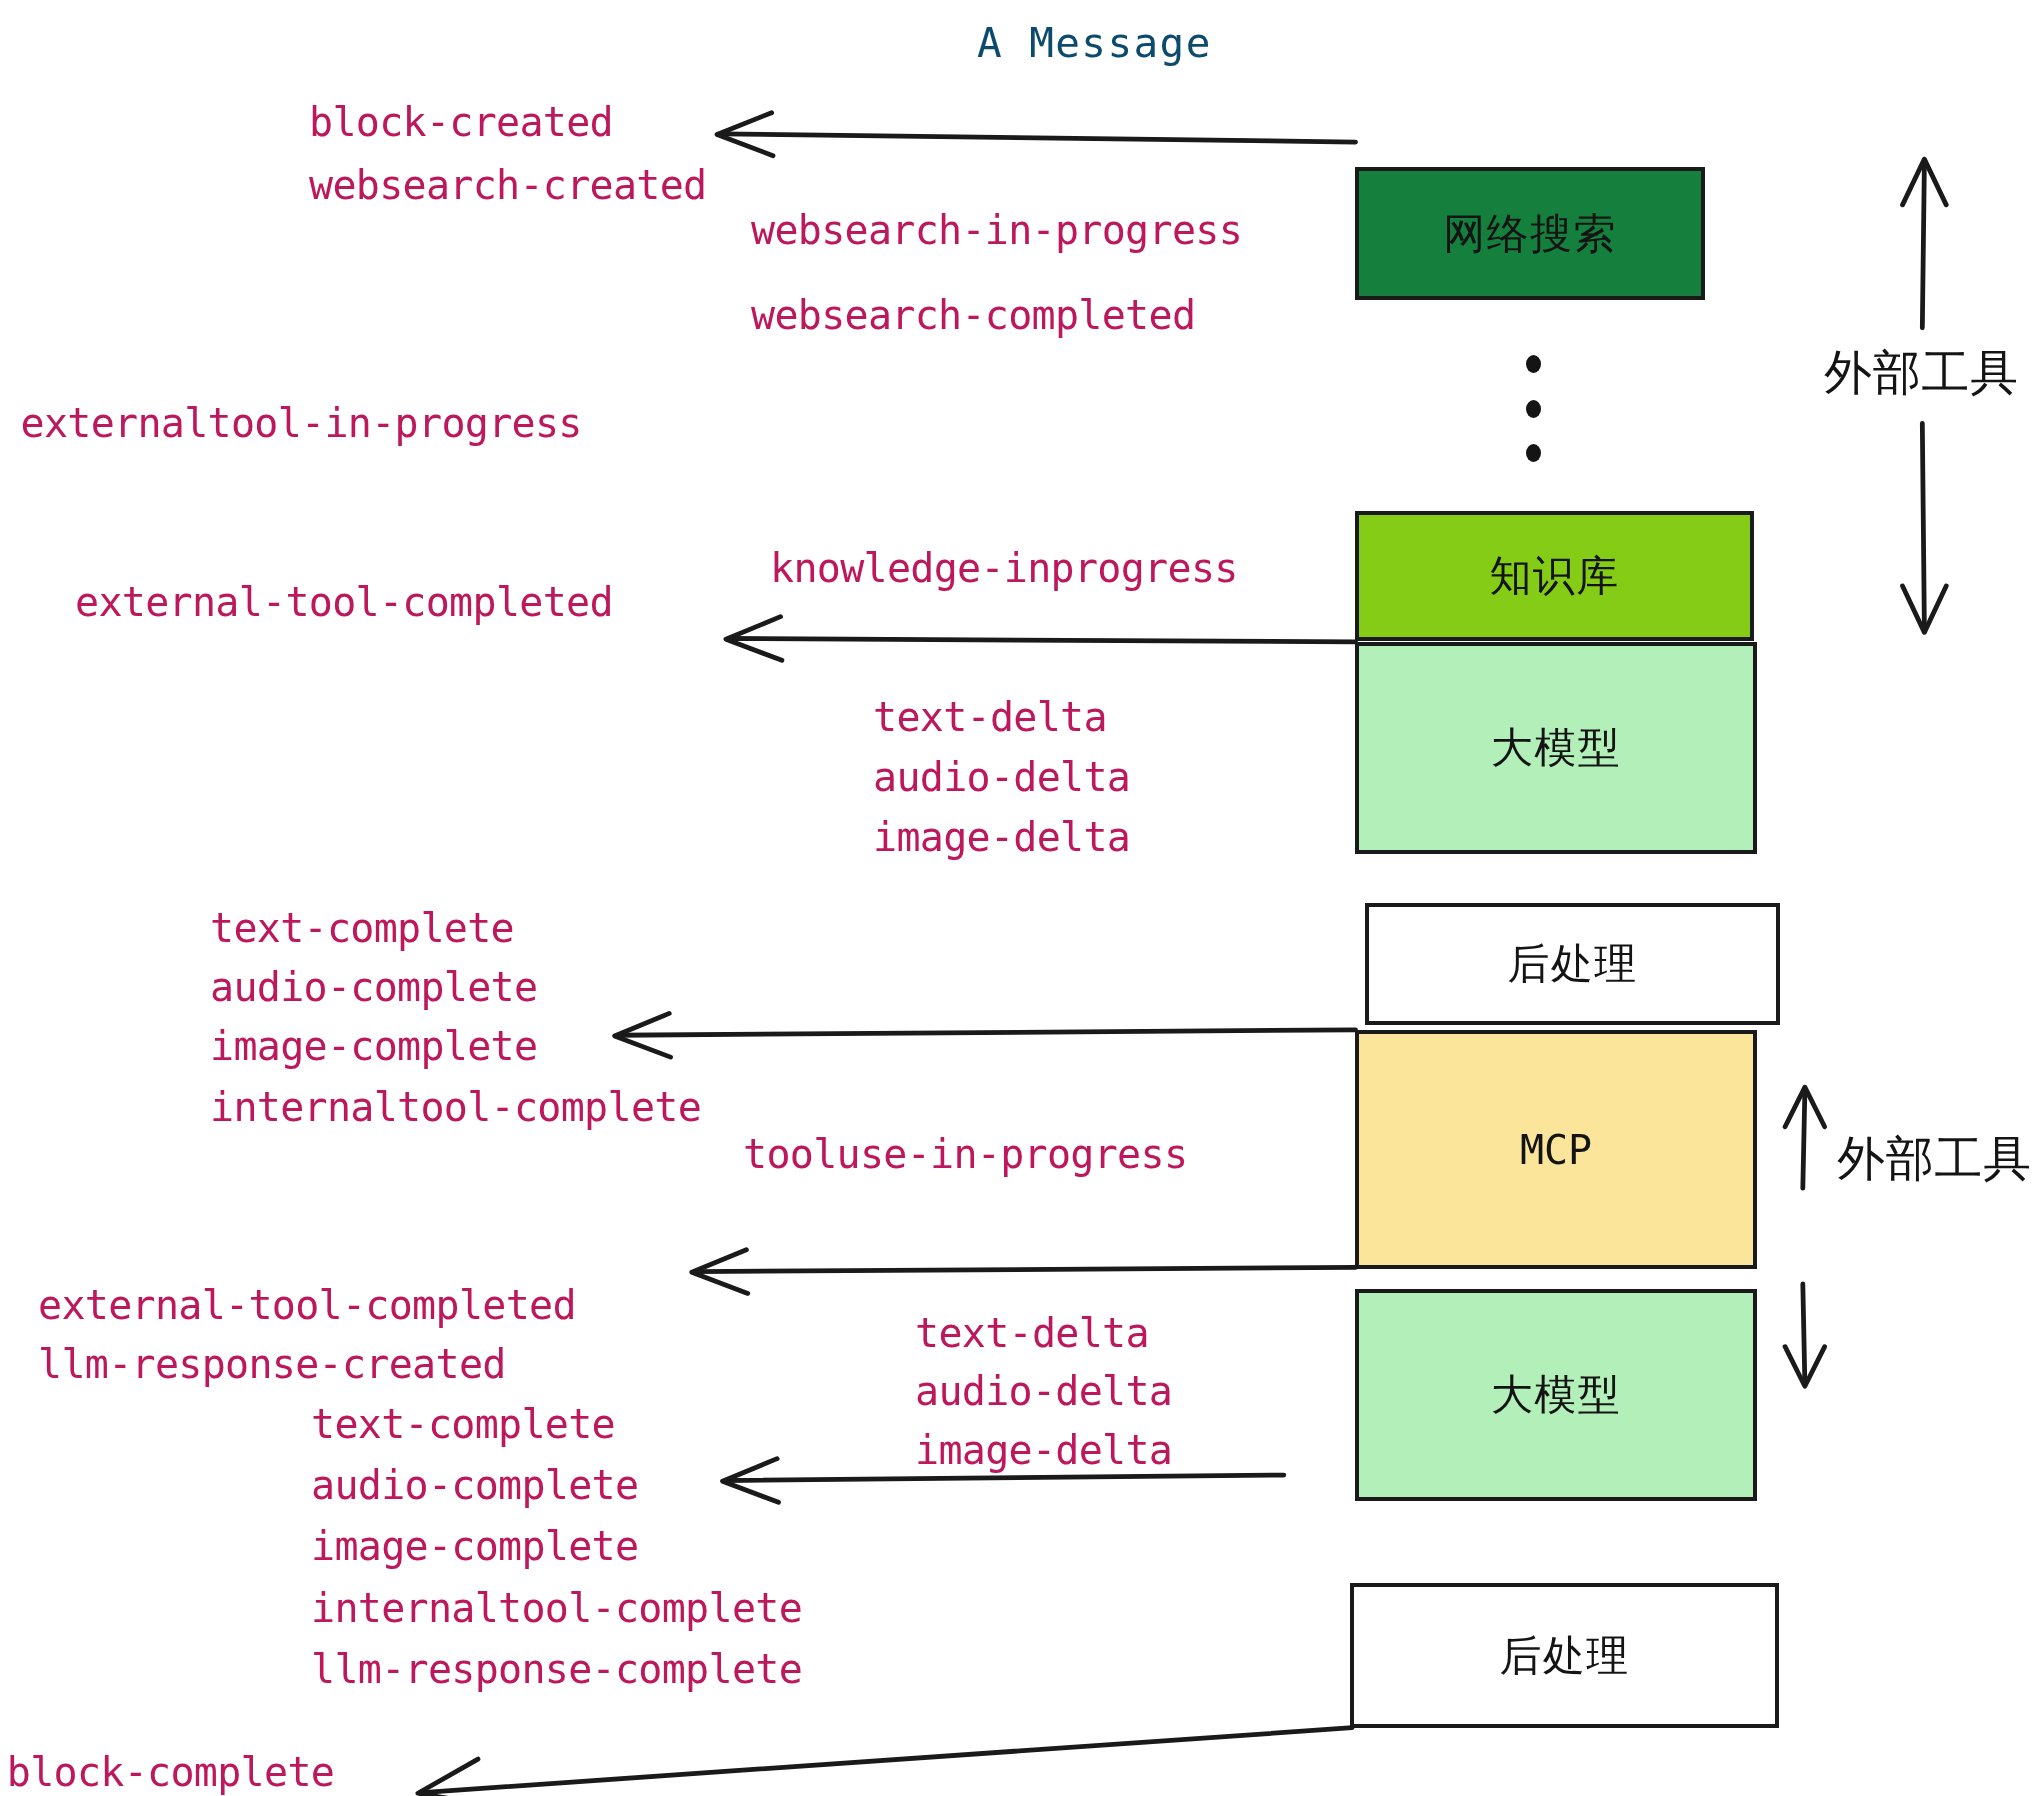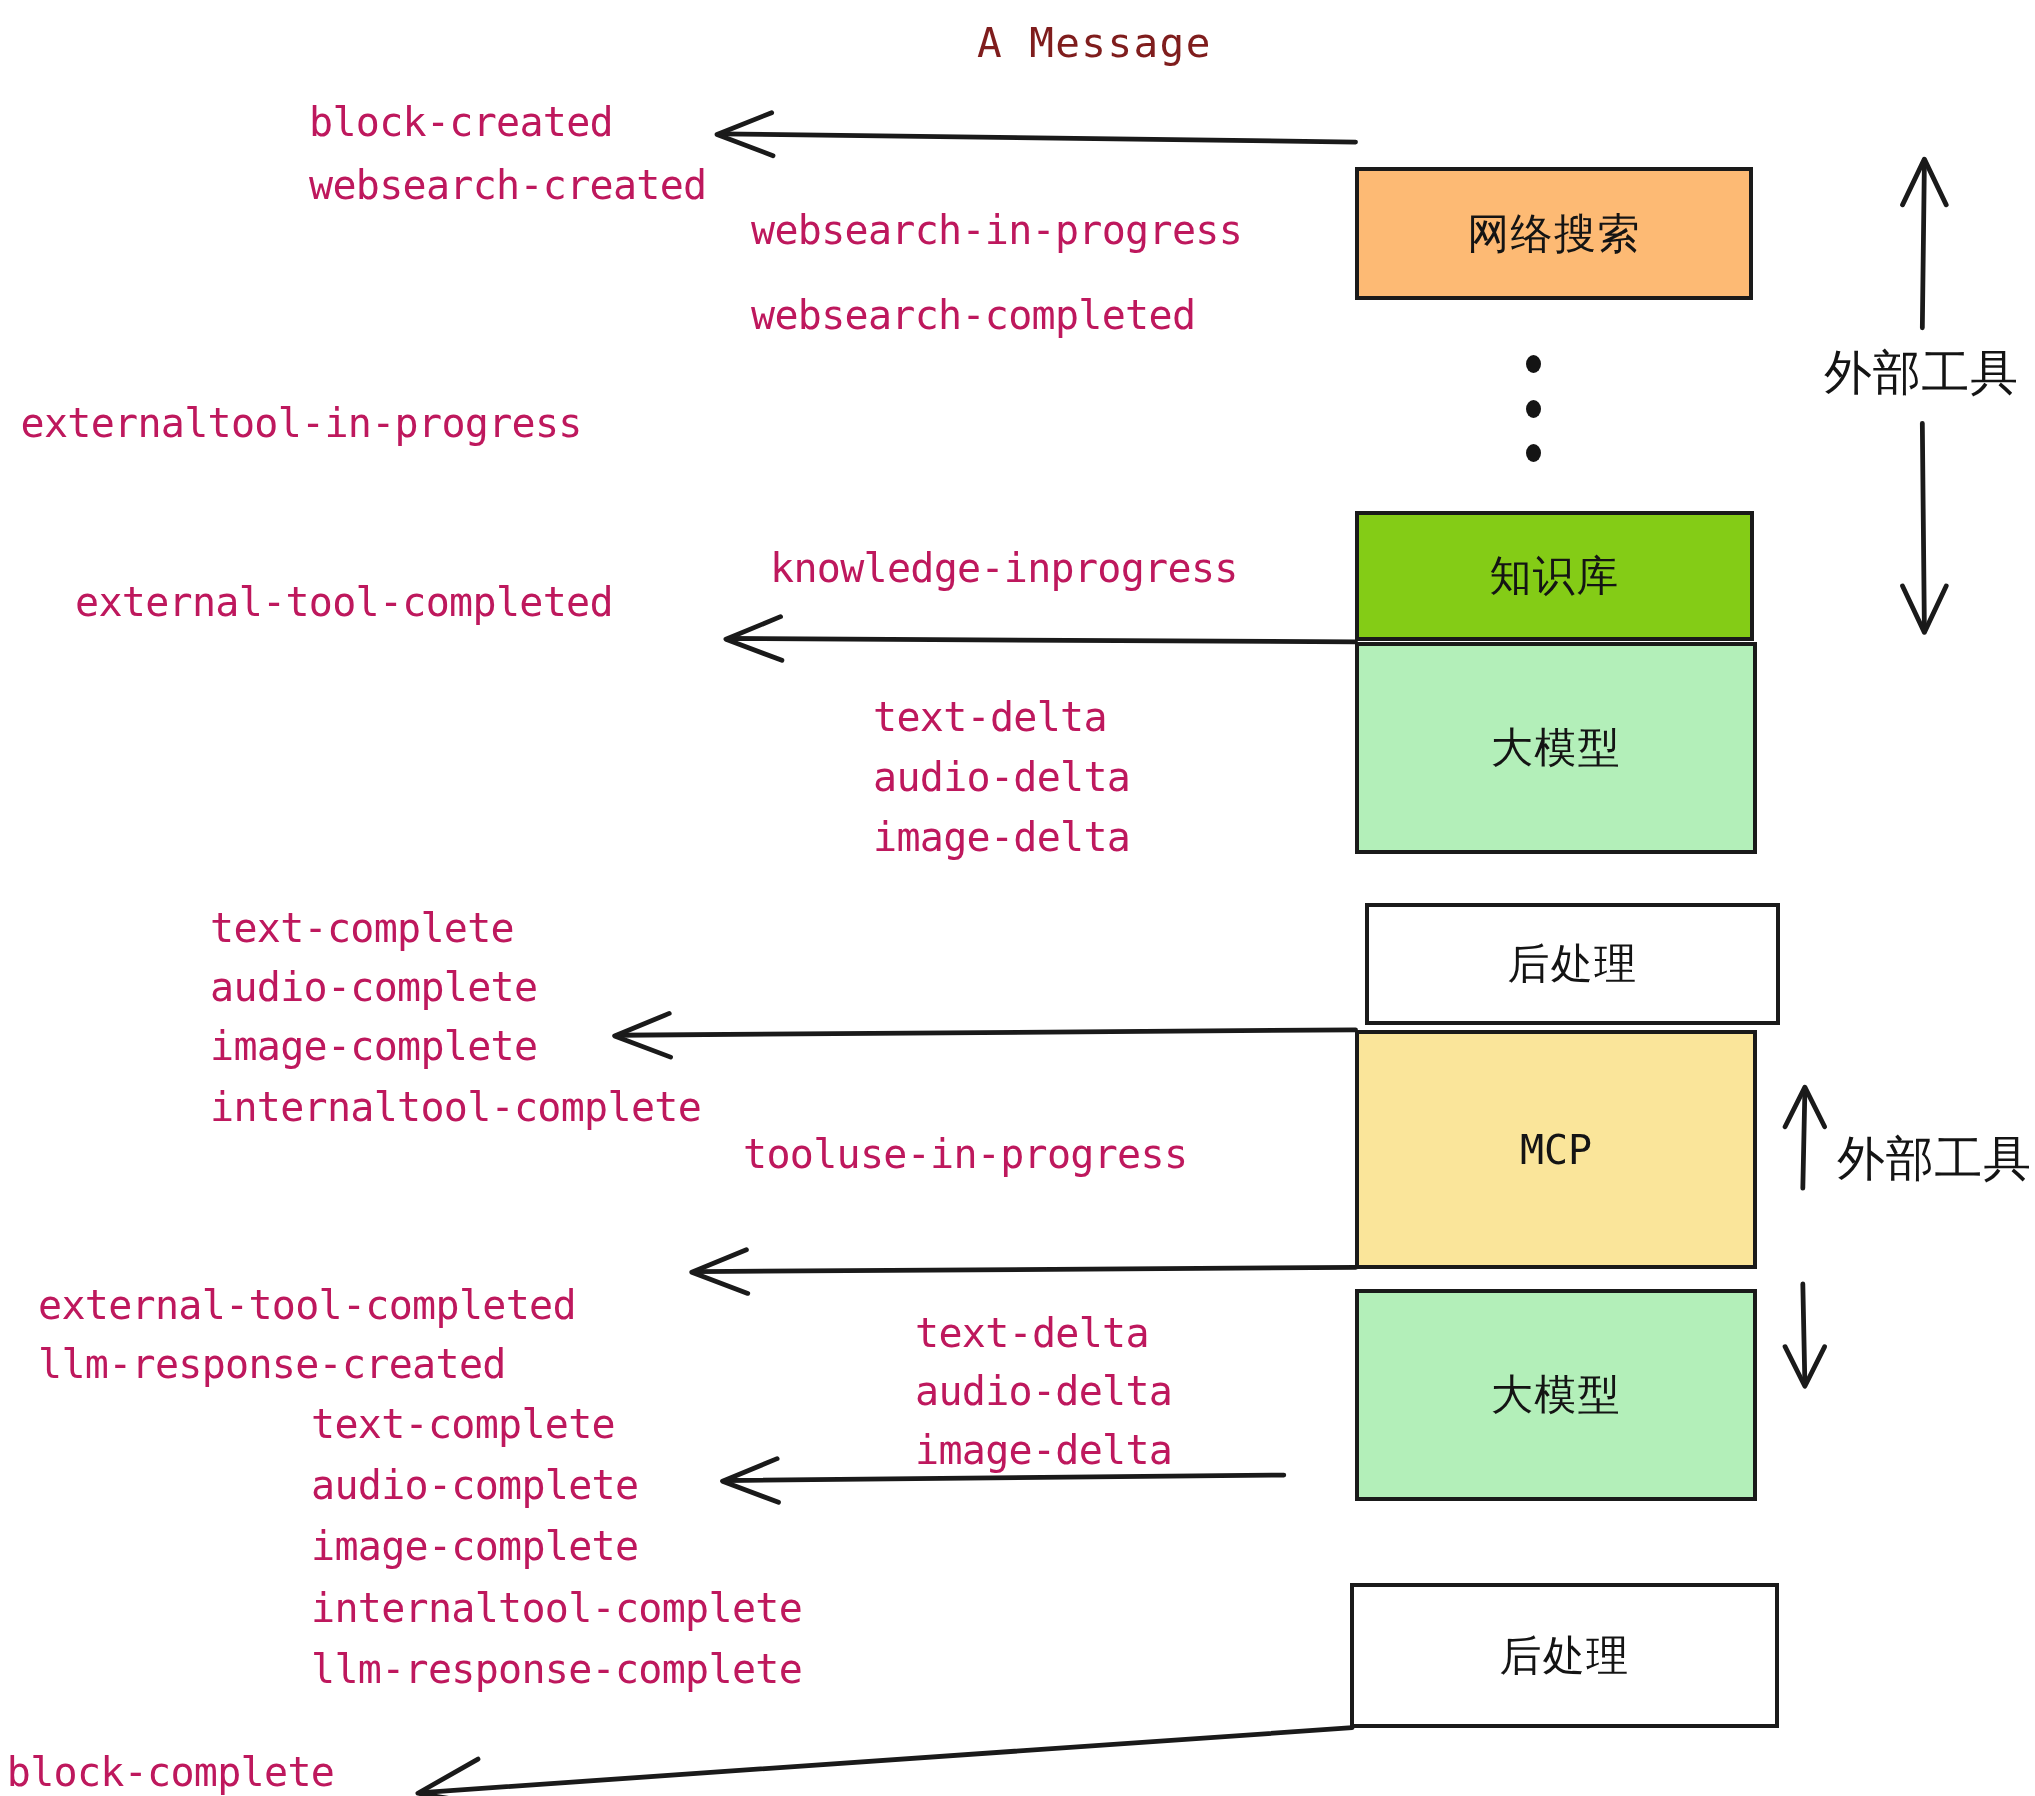--- a/index.html
+++ b/index.html
@@ -31,21 +31,21 @@
     font-size: 40px;
     line-height: 1;
     color: #be185d;
     white-space: nowrap;
     letter-spacing: -0.7px;
   }
   .title {
     position: absolute;
     font-family: "DejaVu Sans Mono", monospace;
     font-size: 41px;
-    color: #7f1d1d;
+    color: #0c4a6e;
     white-space: nowrap;
     letter-spacing: 1.4px;
   }
   .box {
     position: absolute;
     border: 4.8px solid #1a1a1a;
     box-sizing: border-box;
     display: flex;
     align-items: center;
     justify-content: center;
@@ -115,21 +115,21 @@
       <path d="M2614,1972 L2643,2030 L2672,1972"></path>
     </g>
   </svg>
 
   <div class="dot" style="left:1526px; top:1.4px; top:355px;"></div>
   <div class="dot" style="left:1526px; top:400px;"></div>
   <div class="dot" style="left:1526px; top:444px;"></div>
 
   <div class="title" style="left:977px; top:19px;">A Message</div>
 
-  <div class="box" style="left:1355px; top:167px; width:398px; height:133px; background:#fdba74;">
+  <div class="box" style="left:1355px; top:167px; width:350px; height:133px; background:#15803d;">
     <span>网络搜索</span>
   </div>
 
   <div class="box" style="left:1355px; top:511px; width:399px; height:130px; background:#84cc16;">
     <span>知识库</span>
   </div>
 
   <div class="box" style="left:1355px; top:642px; width:402px; height:212px; background:#b3efb9;">
     <span>大模型</span>
   </div>

